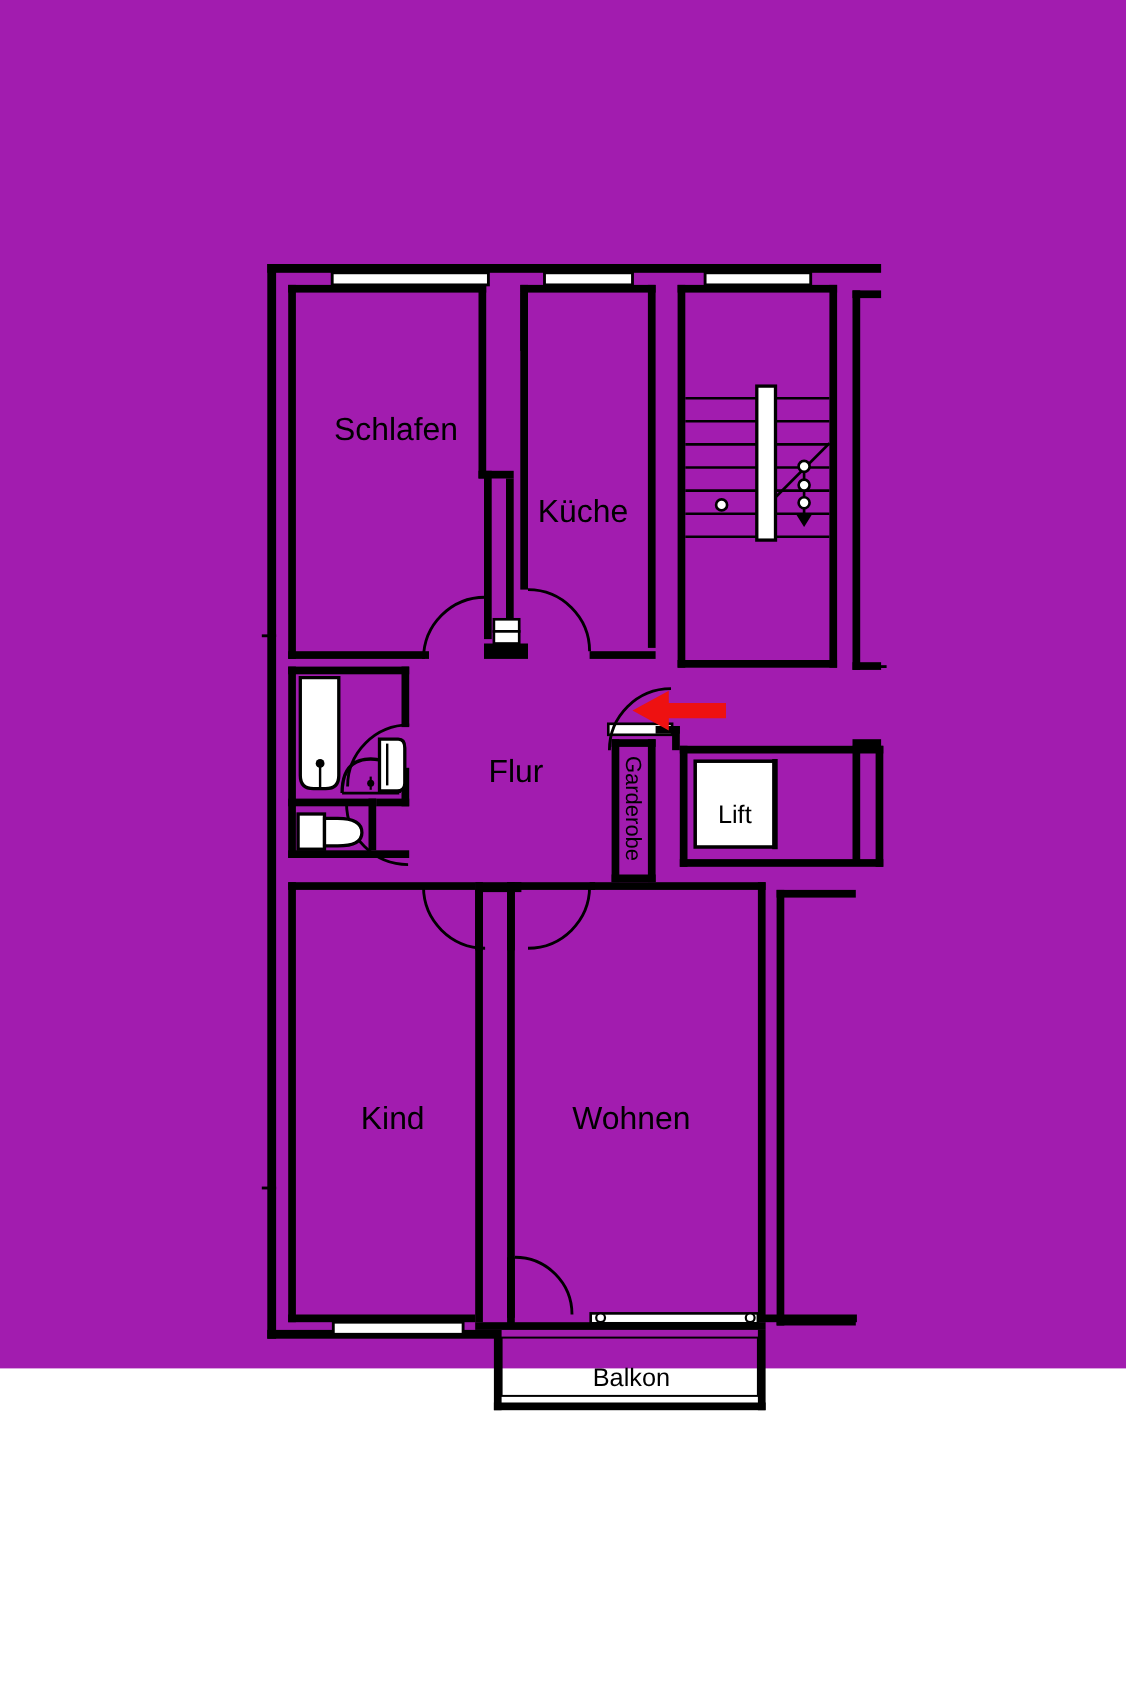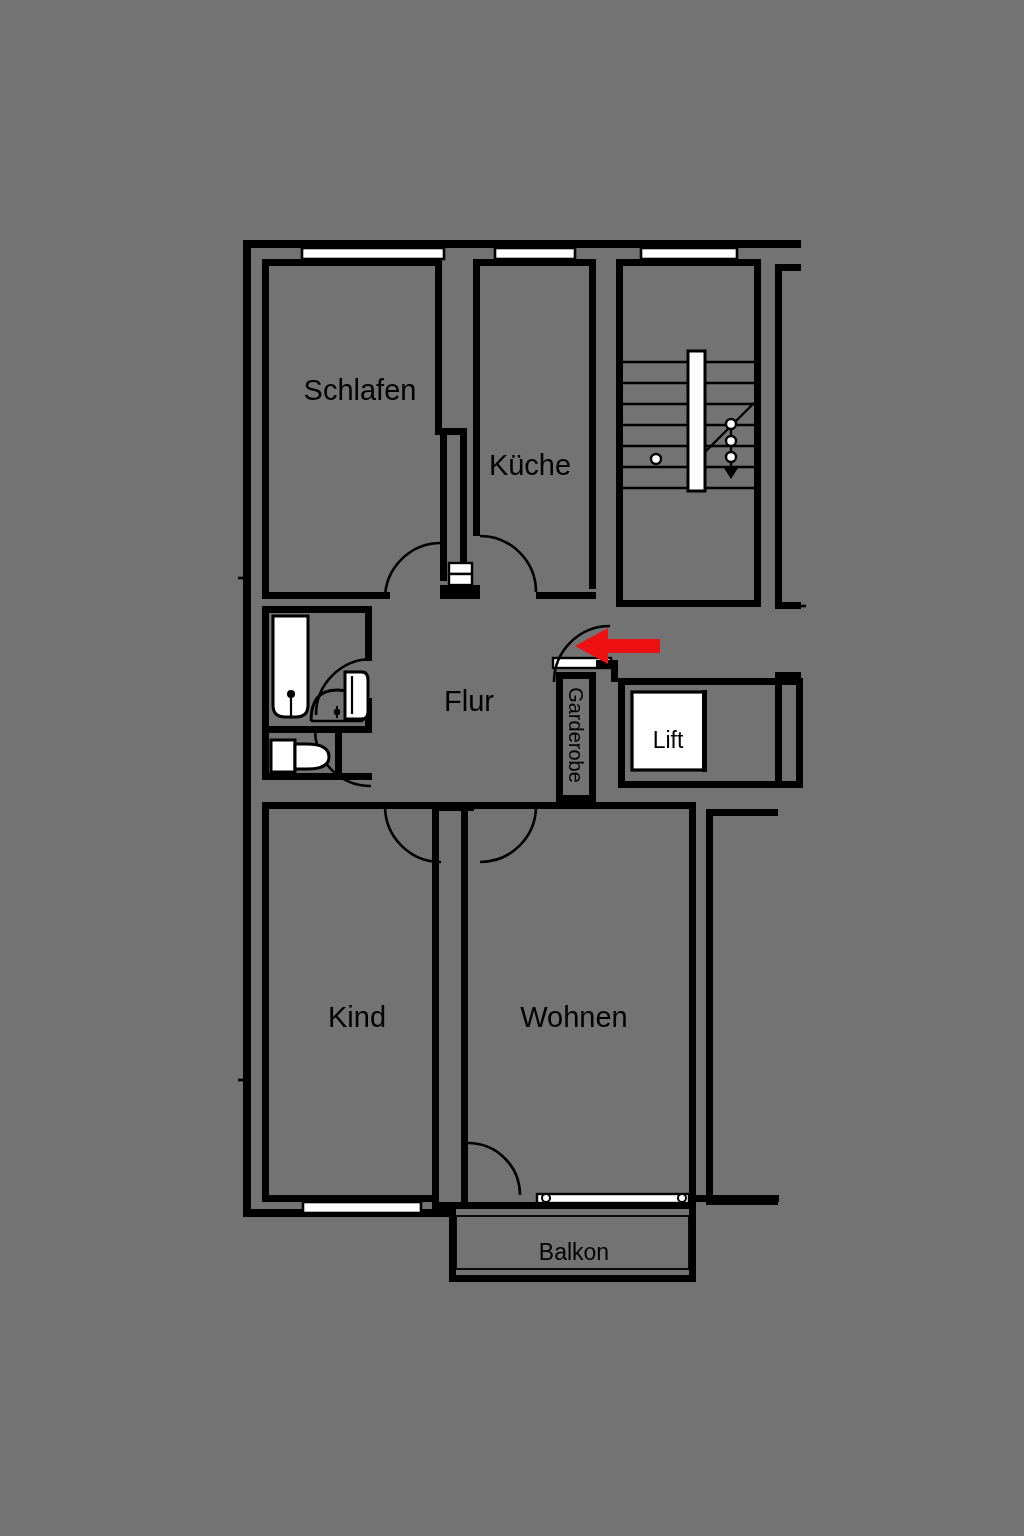--- a/index.html
+++ b/index.html
@@ -9,22 +9,22 @@
   }
   body {
     width: 1024px;
     height: 1536px;
     overflow: hidden;
     font-family: "Liberation Sans", sans-serif;
   }
   #plan-root {
     position: relative;
     width: 1024px;
-    height: 1536px;
-    background: #737373;
+    height: 1244px;
+    background: #a21caf;
   }
   svg#floorplan {
     position: absolute;
     left: 0;
     top: 0;
     width: 1024px;
     height: 1536px;
     display: block;
   }
   .wall {

